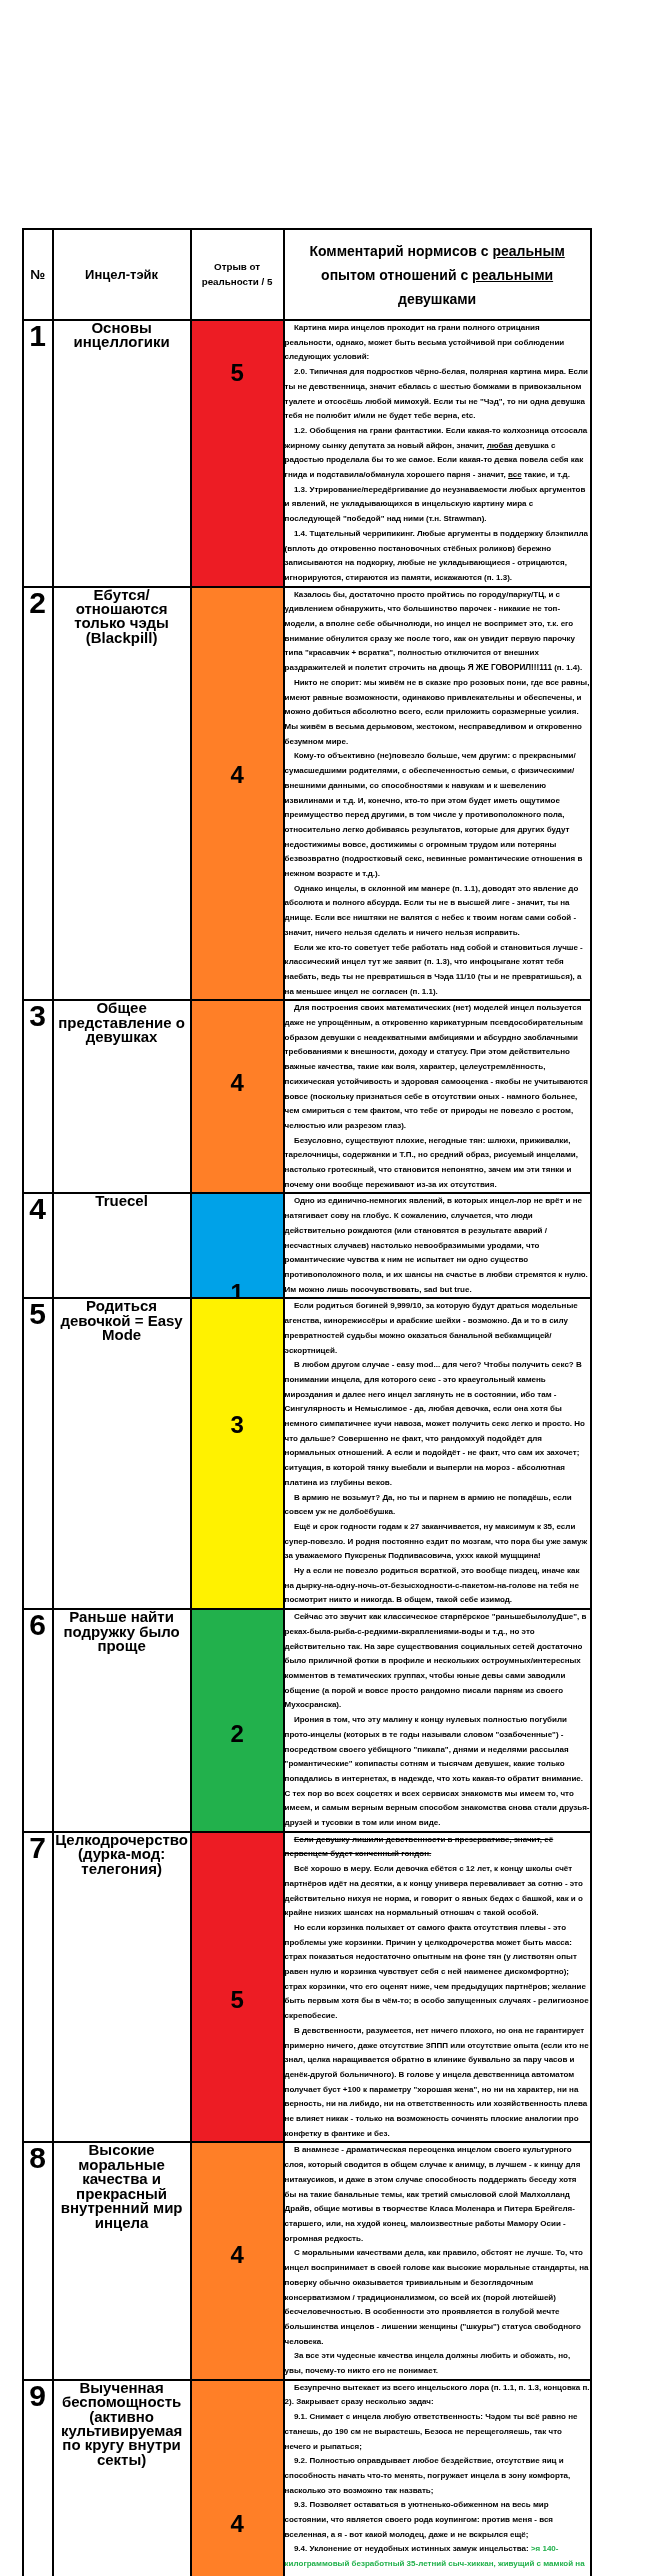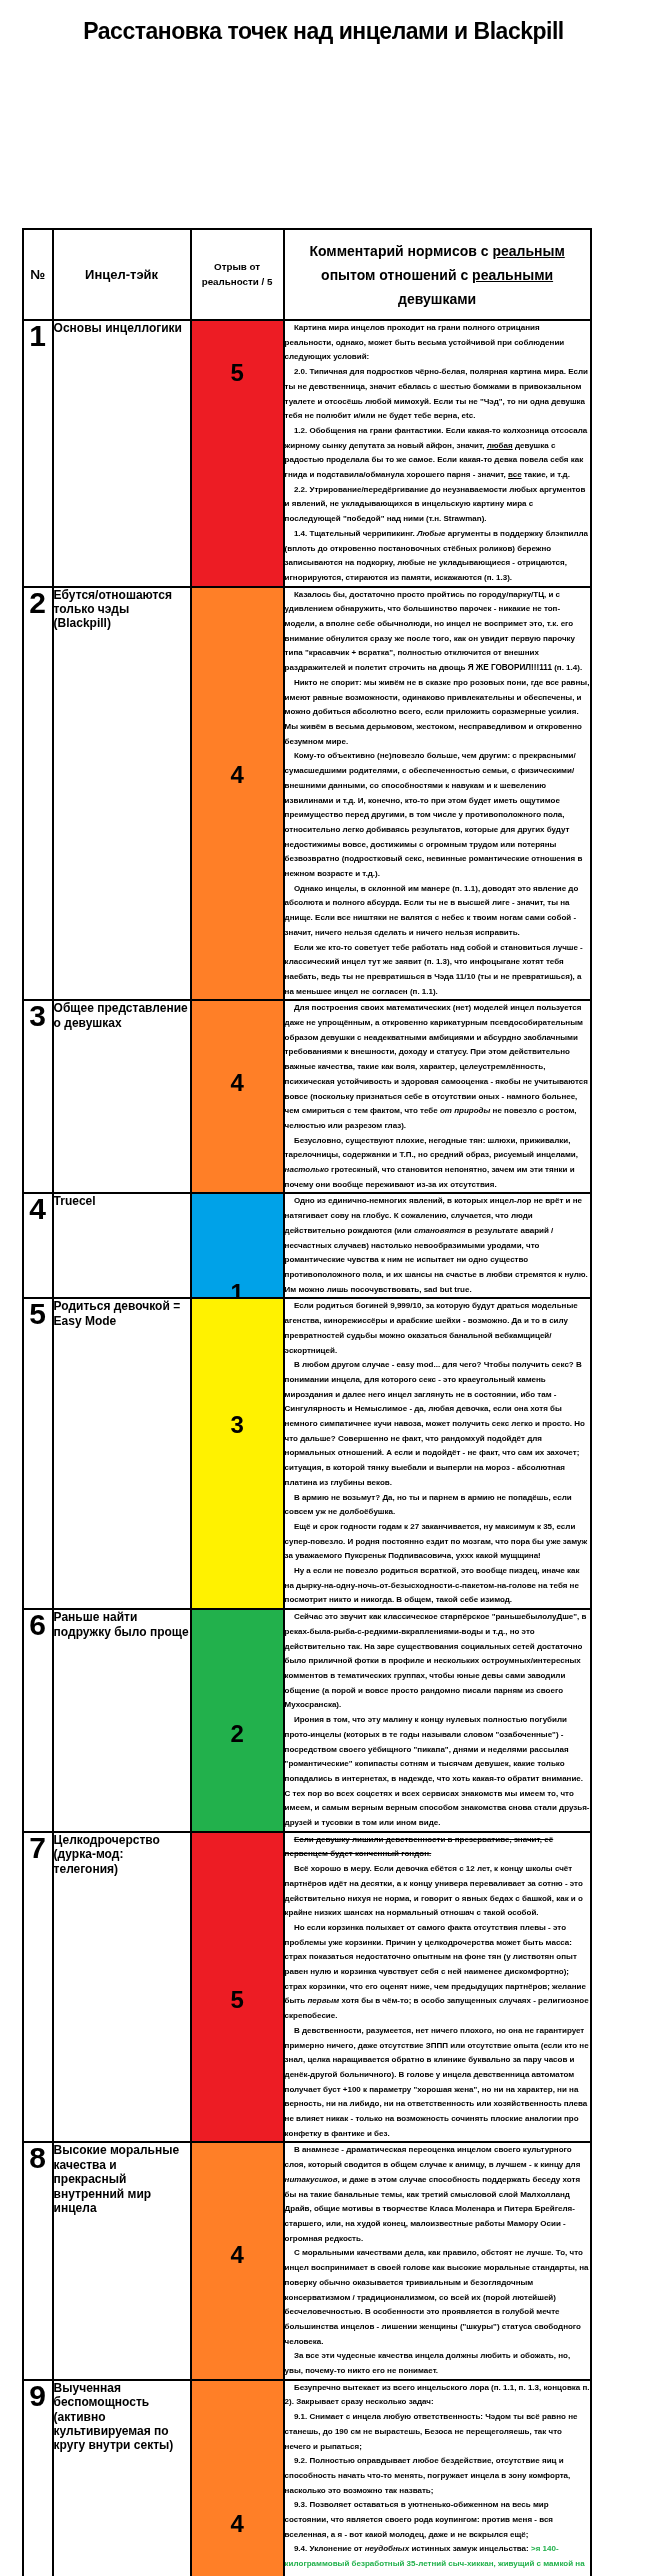--- a/index.html
+++ b/index.html
@@ -12,37 +12,36 @@
                border-collapse: collapse; table-layout: fixed; }
   table.grid td, table.grid th { border: 2.1px solid #000; vertical-align: top; padding: 0; }
   col.c-num { width: 30px; } col.c-take { width: 138px; } col.c-score { width: 93px; } col.c-text { width: 307px; }
   th { font-weight: bold; vertical-align: middle !important; text-align: center; height: 89px; }
   th.h-num { font-size: 13.4px; }
   th.h-take { font-size: 13px; }
   th.h-score { font-size: 9.8px; line-height: 14.4px; }
   th.h-text { font-size: 14px; line-height: 24px; padding: 0 3.1px; margin-left: 35px; }
   th u { text-decoration: underline; }
   td.num { font-size: 30px; font-weight: bold; text-align: center; padding-top: 6.2px; line-height: 1; }
-  td.take { font-size: 12px; font-weight: bold; padding: 6.2px 4.1px 0; line-height: 14.4px; }
+  td.take { font-size: 15px; font-weight: bold; text-align: center; padding: 6.2px 4.1px 0; line-height: 14.4px; }
   td.score { position: relative; }
   td.score .digit { position: absolute; left: 0; right: 0; text-align: center;
                     font-size: 24px; font-weight: bold; line-height: 1; }
   td.text { font-size: 8px; font-weight: bold; line-height: 14.7px; padding: 5.2px 4.1px 3.1px 6.2px; margin-top: 8px; }
   td.text p { margin: 0; text-indent: 9.3px; }
-  td.text .it { font-style: italic; }
+  td.text .it { }
   td.text .ul { text-decoration: underline; }
   td.text .strike { text-decoration: line-through; }
   td.text .green { color: #22b14c; }
   td.text .caps { font-size: 8.2px; }
 </style>
 </head>
 <body>
 
 <div class="title">
-  <span>Расстановка точек над инцелами и Blackpill</span>
 </div>
 
 <table class="grid">
   <colgroup>
       <col class="c-num">
       <col class="c-take">
       <col class="c-score">
       <col class="c-text">
     </colgroup>
   <thead>
@@ -61,21 +60,21 @@
     <tr style="height:131px">
       <td class="num">1</td>
       <td class="take">Основы инцеллогики</td>
       <td class="score" style="background: rgb(237, 28, 36);">
           <span class="digit" style="top:40px">5</span>
         </td>
       <td class="text">
         <p>Картина мира инцелов проходит на грани полного отрицания реальности, однако, может быть весьма устойчивой при соблюдении следующих условий:</p>
         <p>2.0. Типичная для подростков чёрно-белая, полярная картина мира. Если ты не девственница, значит ебалась с шестью бомжами в привокзальном туалете и отсосёшь любой мимохуй. Если ты не "Чэд", то ни одна девушка тебя не полюбит и/или не будет тебе верна, etc.</p>
         <p><span>1.2. Обобщения на грани фантастики. Если какая-то колхозница отсосала жирному сынку депутата за новый айфон, значит, </span><span class="ul">любая</span><span> девушка с радостью проделала бы то же самое. Если какая-то девка повела себя как гнида и подставила/обманула хорошего парня - значит, </span><span class="ul">все</span><span> такие, и т.д.</span></p>
-        <p>2.2. Утрирование/передёргивание до неузнаваемости любых аргументов и явлений, не укладывающихся в инцельскую картину мира с последующей "победой" над ними (т.н. Strawman).</p>
+        <p>1.3. Утрирование/передёргивание до неузнаваемости любых аргументов и явлений, не укладывающихся в инцельскую картину мира с последующей "победой" над ними (т.н. Strawman).</p>
         <p><span>1.4. Тщательный черрипикинг. </span><span class="it">Любые</span><span> аргументы в поддержку блэкпилла (вплоть до откровенно постановочных стёбных роликов) бережно записываются на подкорку, любые не укладывающиеся - отрицаются, игнорируются, стираются из памяти, искажаются (п. 1.3).</span></p>
       </td>
     </tr>
 
     <tr>
       <td class="num">2</td>
       <td class="take">Ебутся/отношаются только чэды (Blackpill)</td>
       <td class="score" style="background: rgb(255, 127, 39);">
           <span class="digit" style="top:175px">4</span>
         </td>

